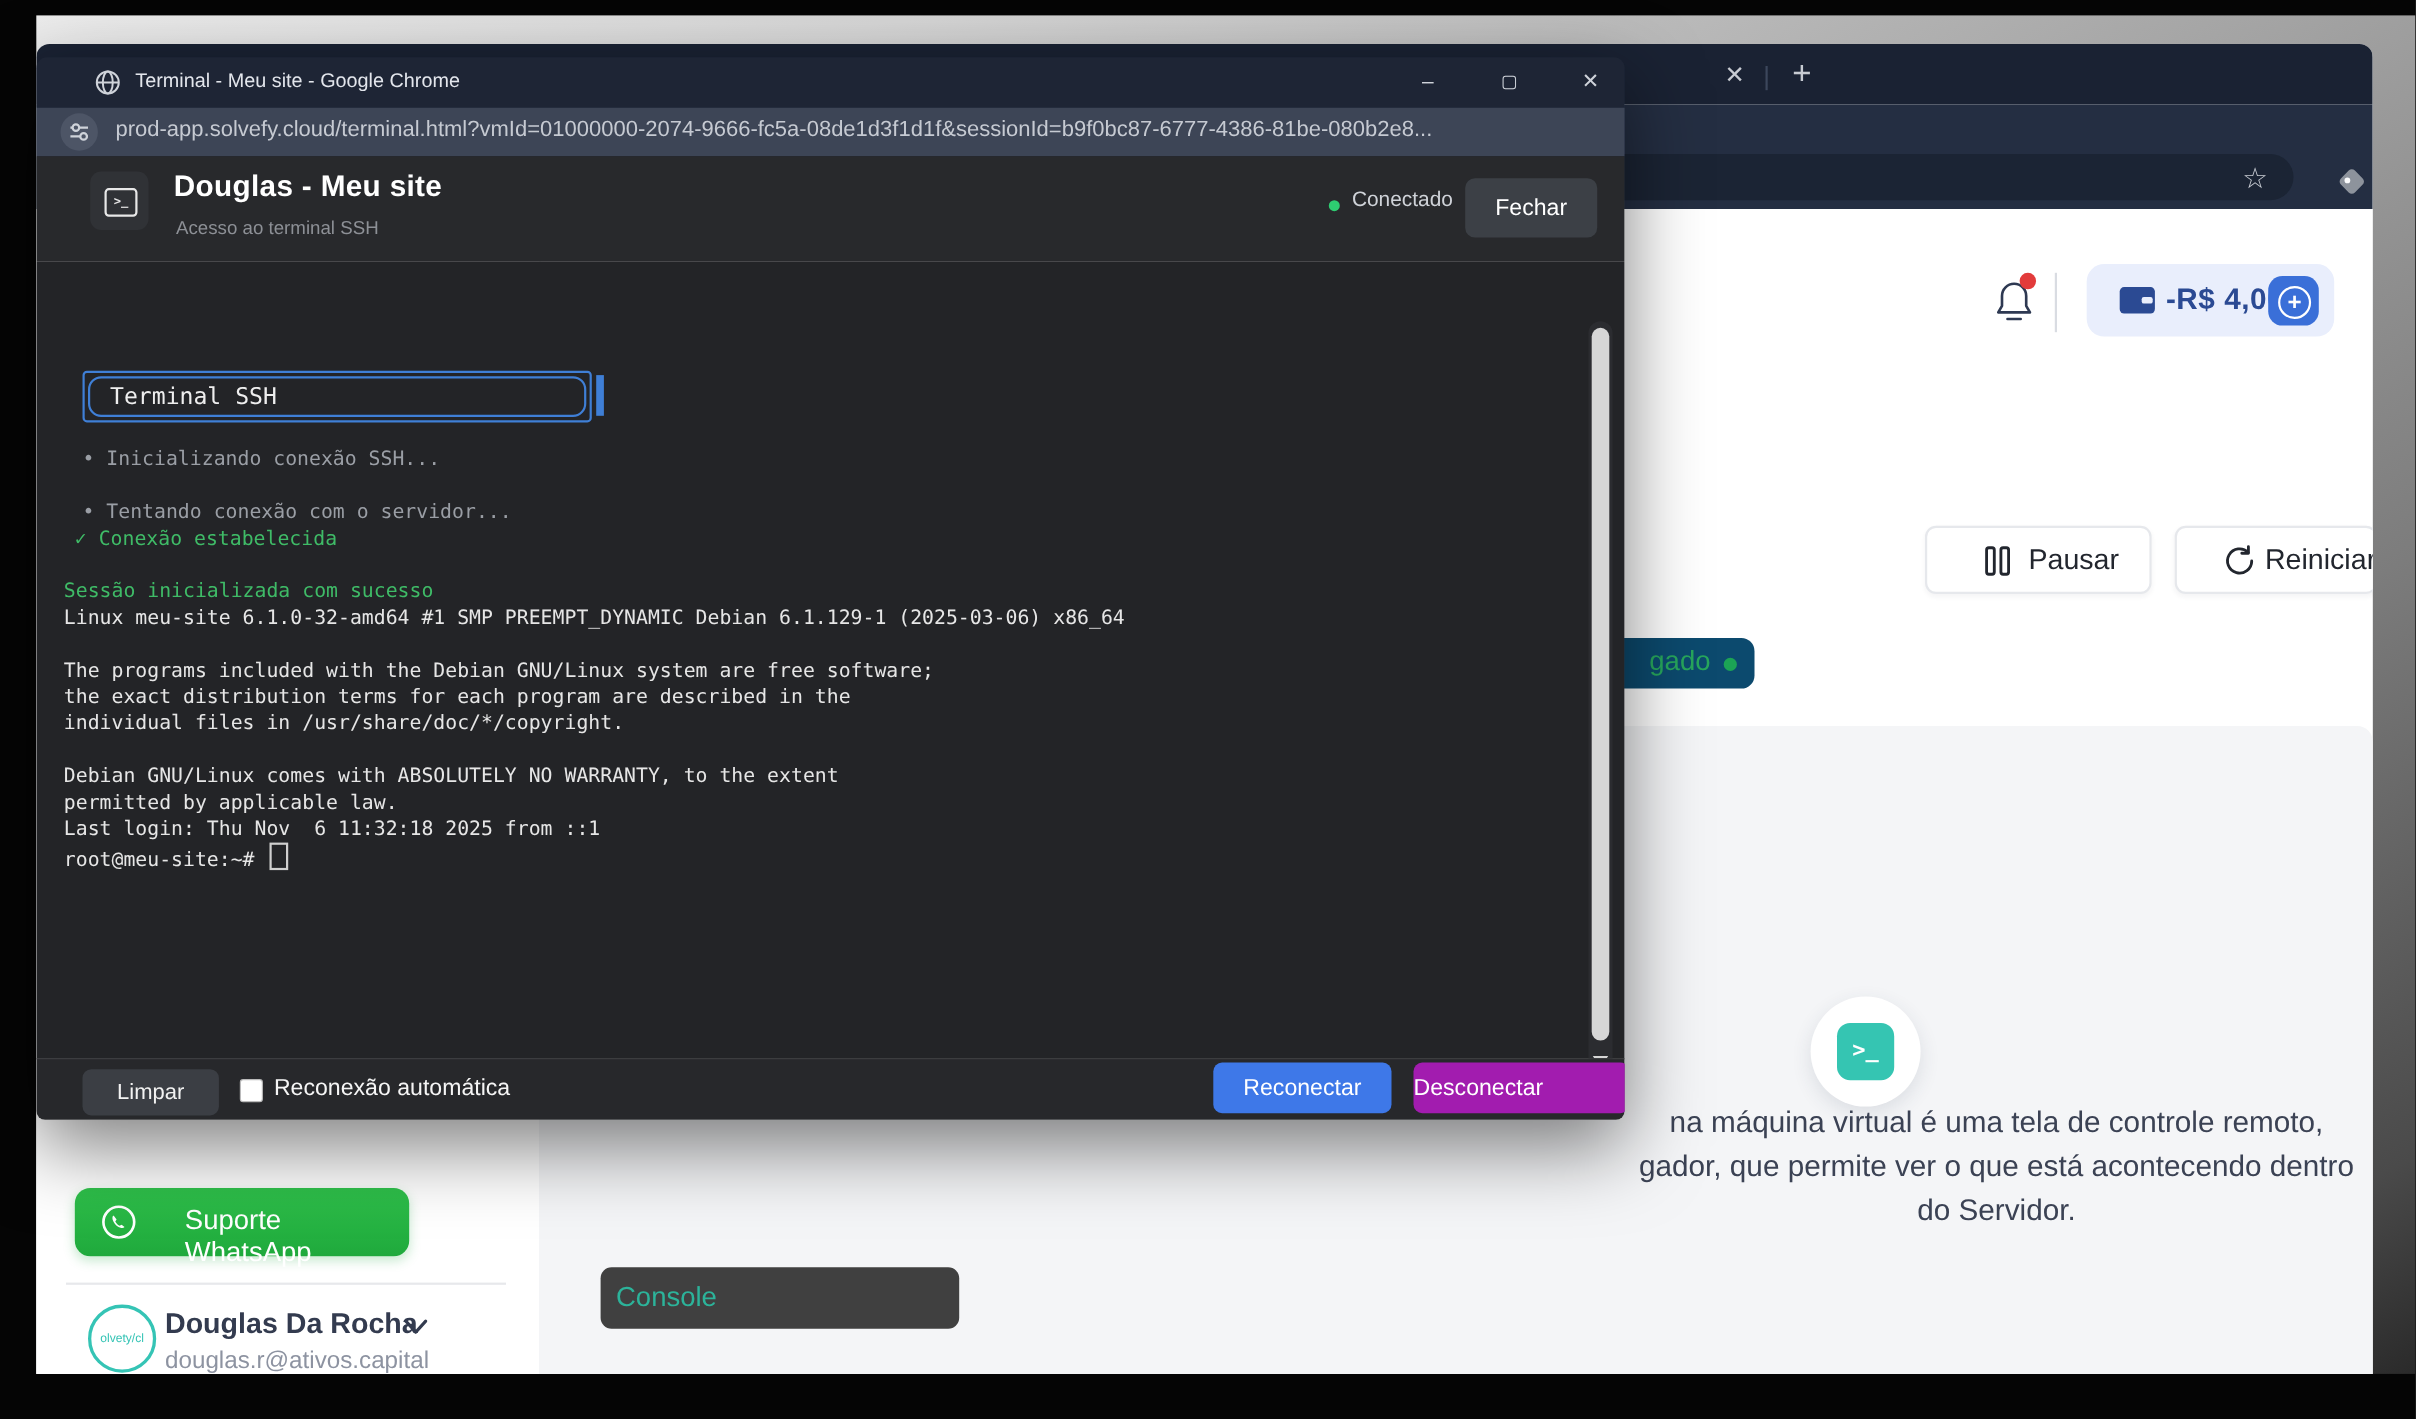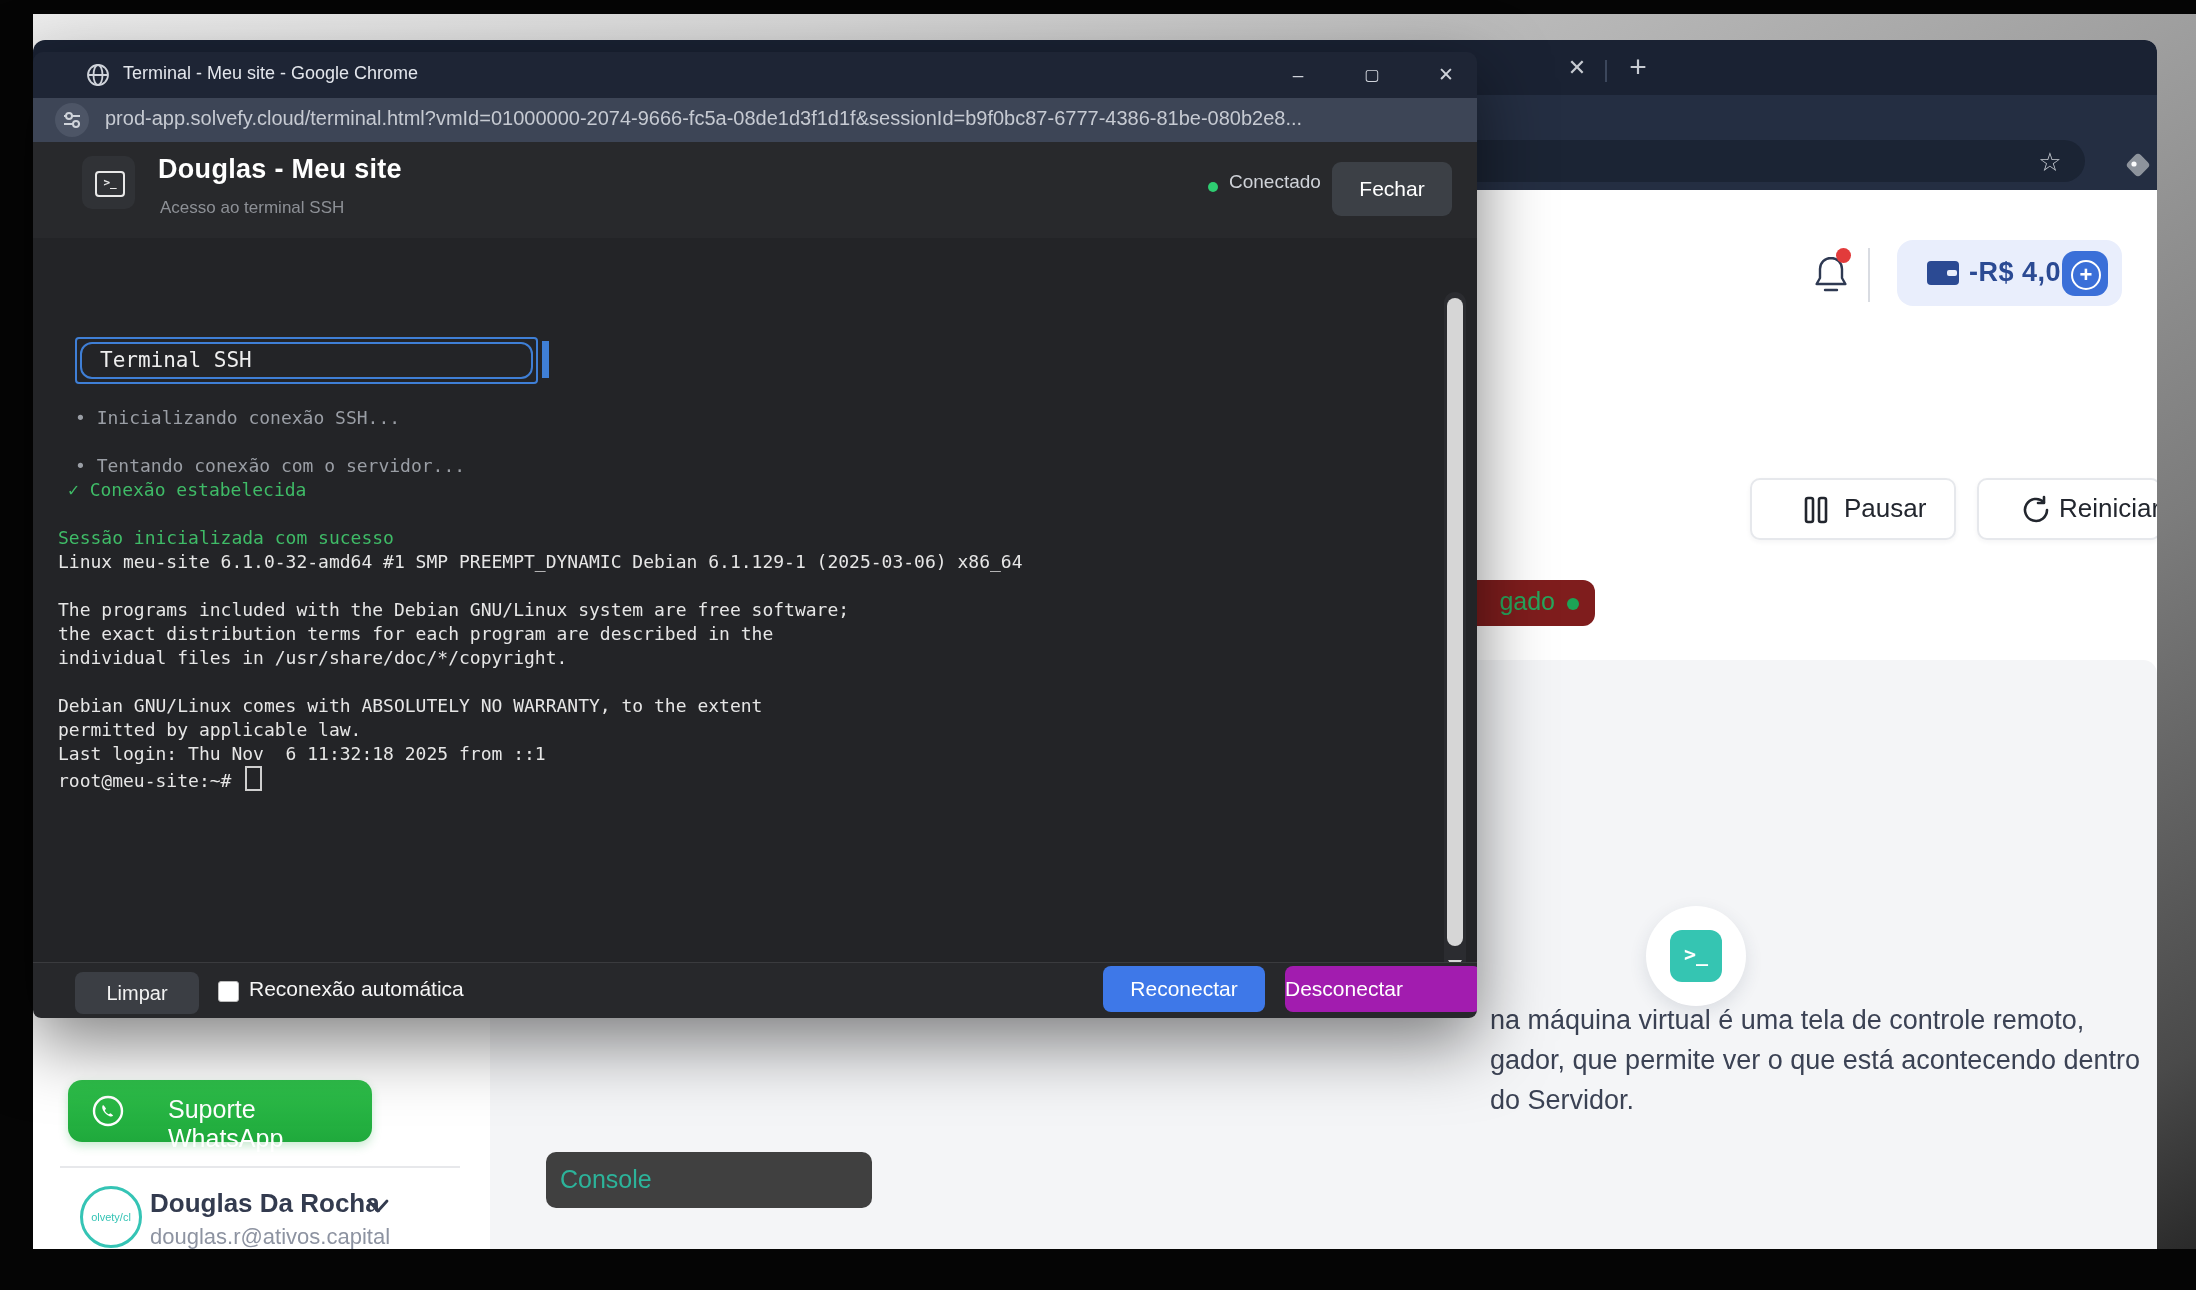--- a/index.html
+++ b/index.html
@@ -38,30 +38,30 @@
   .act-btn{background:#fff;border:2px solid #e6e8ec;border-radius:10px;box-shadow:0 2px 5px rgba(30,40,60,.05);}
   .btn-pausar{left:1717px;top:288px;width:202px;height:58px;}
   .btn-reiniciar{left:1944px;top:288px;width:180px;height:58px;}
   .act-label{font-size:26px;color:#22262e;font-weight:500;}
   .pause-ic{left:48px;top:14px;}
   .pausar-txt{left:92px;top:13px;}
   .restart-ic{left:40px;top:13px;}
   .reiniciar-txt{left:80px;top:13px;}
 
   
-  .status-badge{left:1412px;top:390px;width:150px;height:46px;background:#7f1d1d;border-radius:12px;}
+  .status-badge{left:1412px;top:390px;width:150px;height:46px;background:#0c4a6e;border-radius:12px;}
   .status-txt{right:40px;top:7px;font-size:25px;color:#27a65c;}
   .status-dot{right:16px;top:18px;width:12px;height:12px;border-radius:50%;background:#1ca355;}
 
   
   .content-panel{left:457px;top:470px;width:1667px;height:690px;background:#f4f5f7;border-radius:14px;}
   .term-circle{left:1613px;top:716px;width:100px;height:100px;background:#fff;border-radius:50%;box-shadow:0 6px 18px rgba(40,60,80,.12);}
   .term-circle-sq{left:24px;top:24px;width:52px;height:52px;background:#35c5b2;border-radius:12px;color:#fff;
       font-family:"DejaVu Sans Mono",monospace;font-size:20px;font-weight:bold;line-height:48px;text-align:center;}
-  .desc{left:1457px;top:810px;width:650px;text-align:left;font-size:27px;line-height:40px;color:#3b4254;font-weight:500;}
+  .desc{left:1457px;top:810px;width:650px;text-align:center;font-size:27px;line-height:40px;color:#3b4254;font-weight:500;}
 
   
   .console-pill{left:513px;top:962px;width:326px;height:56px;background:#404040;border-radius:10px;}
   .console-txt{left:14px;top:13px;font-size:25px;color:#2cb39a;}
   .settings-txt{left:527px;top:1038px;font-size:25px;color:#3c4254;margin-top:42px;}
   .v-div{left:457px;top:0px;width:2px;height:1059px;background:#ebecef;}
 
   
   .wa-btn{left:35px;top:890px;width:304px;height:62px;border-radius:14px;
       background:linear-gradient(180deg,#2fc14b,#1fa93c);box-shadow:0 4px 10px rgba(40,170,70,.25);}

